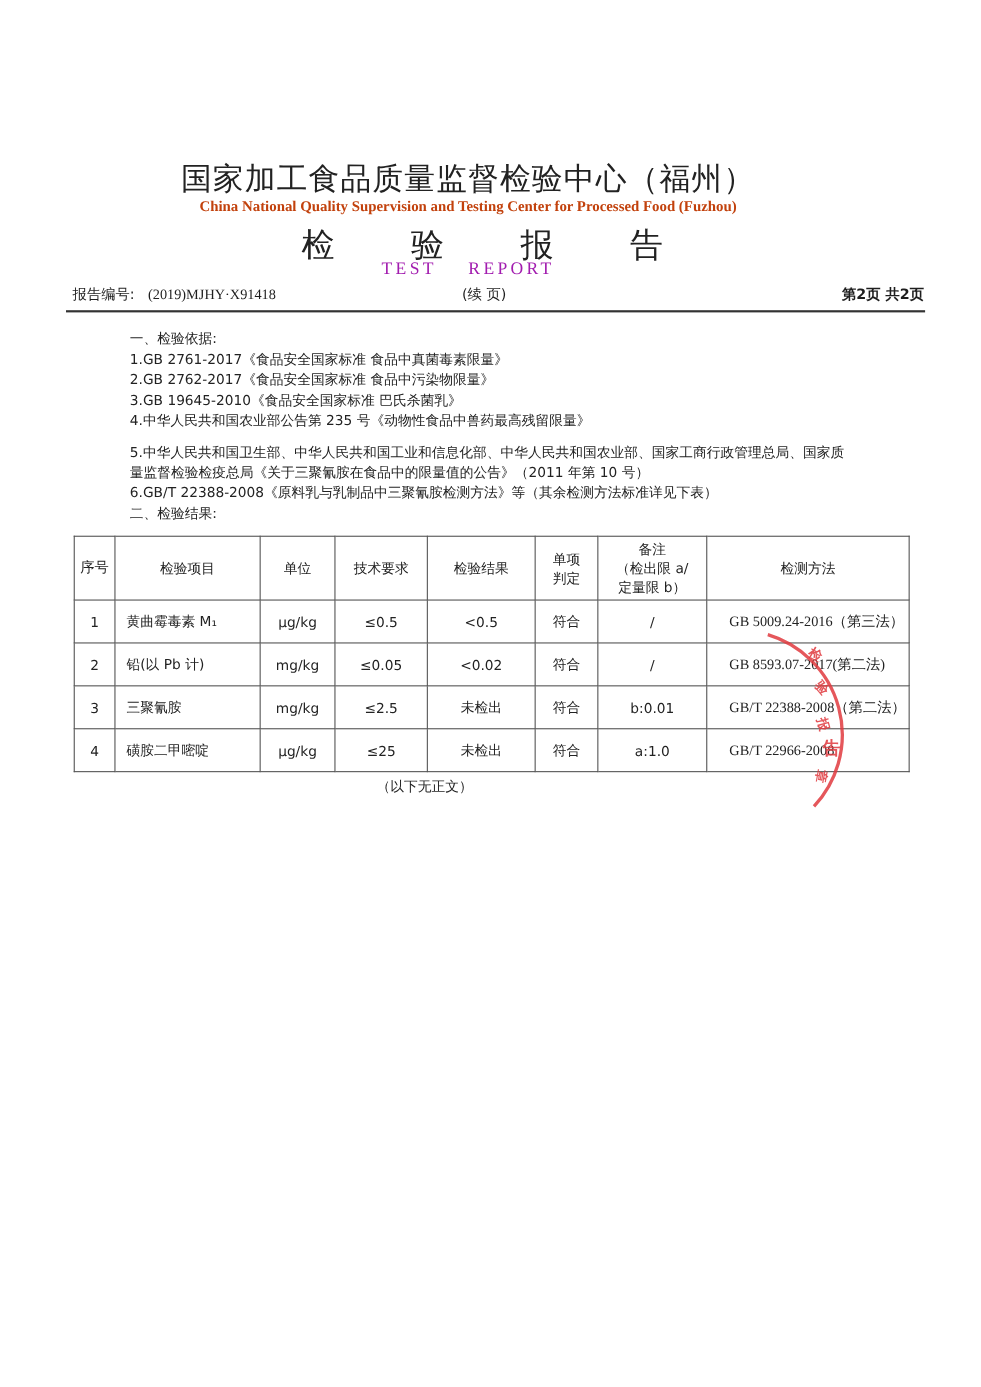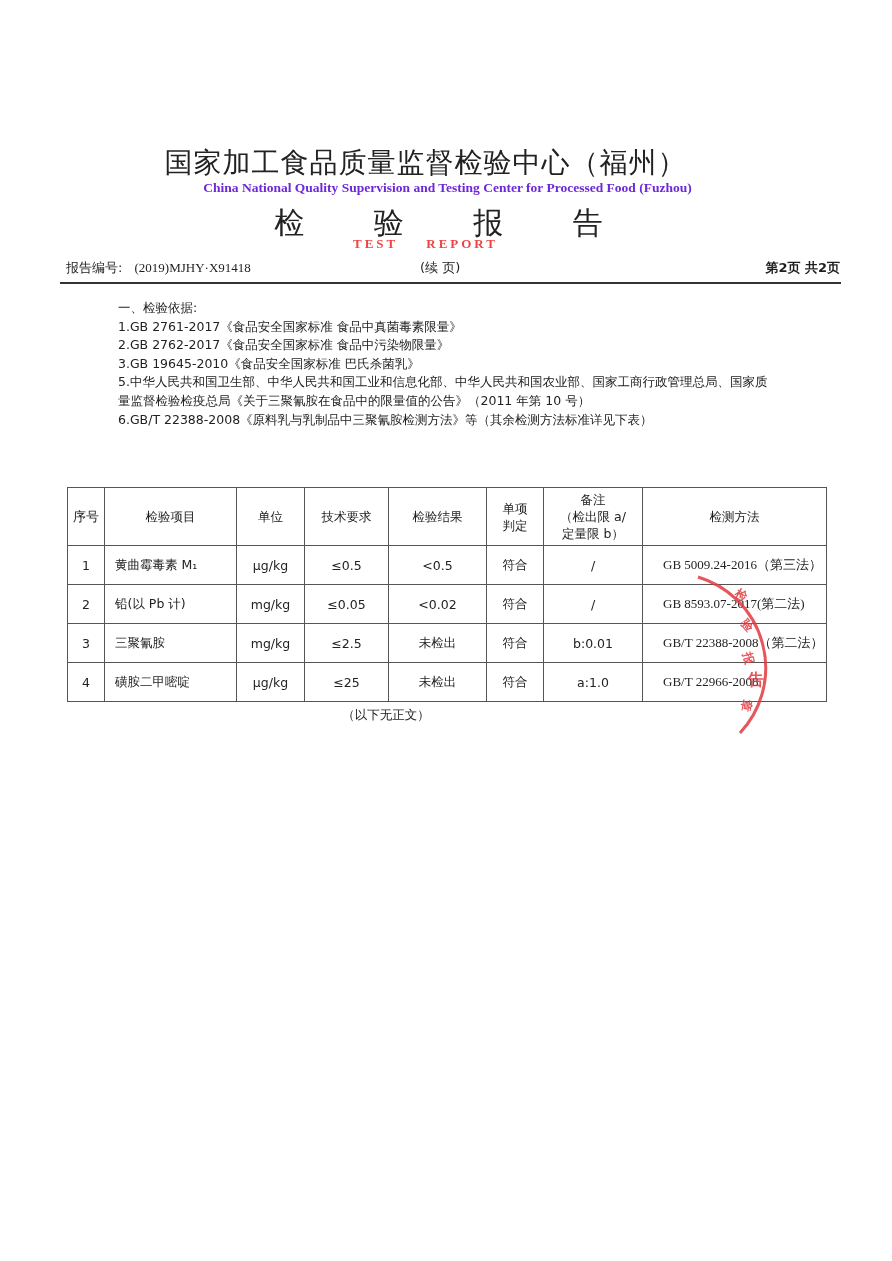--- a/index.html
+++ b/index.html
@@ -4,33 +4,33 @@
   <style>
     html, body { margin: 0; padding: 0; background: #ffffff; }
     body {
       width: 892px; height: 1261px; position: relative; overflow: hidden;
       font-family: "DejaVu Serif", "Liberation Serif", serif;
       color: #1e1e1e;
     }
     .abs { position: absolute; }
     .center { text-align: center; left: 0; width: 851px; }
     .title-cn { top: 144px; font-size: 28px; letter-spacing: 1px; font-family: "DejaVu Sans", sans-serif; color: #222; }
-    .title-en { top: 180px; font-size: 13.5px; font-weight: bold; font-family: "Liberation Serif", serif; color: #6d28d9; margin-left: 22px; }
+    .title-en { top: 180px; font-size: 13.5px; font-weight: bold; font-family: "Liberation Serif", serif; color: #c2410c; }
     .report-cn { top: 203px; font-size: 30px; letter-spacing: 30px; padding-left: 28px; font-family: "DejaVu Sans", sans-serif; color: #222; }
-    .report-en { top: 236px; font-size: 13px; font-weight: bold; letter-spacing: 3px; font-family: "Liberation Serif", serif; color: #ef4444; word-spacing: 22px; }
+    .report-en { top: 236px; font-size: 16px; font-weight: normal; letter-spacing: 3px; font-family: "Liberation Serif", serif; color: #a21caf; word-spacing: 22px; }
 
     .meta-row { top: 259px; left: 66px; width: 774px; height: 20px; font-size: 13px; font-family: "DejaVu Sans", sans-serif; }
     .meta-left { position: absolute; left: 0; top: 0; }
     .meta-mid { position: absolute; left: 354px; top: 0; }
     .meta-right { position: absolute; right: 0; top: 0; font-weight: bold; }
     .meta-rule { top: 282px; left: 60px; width: 781px; height: 2px; background: #333; }
 
     .basis { left: 118px; top: 299px; width: 660px; font-size: 12.5px; line-height: 18.6px; font-family: "DejaVu Sans", sans-serif; color: #222; }
     .basis div { white-space: nowrap; }
-    .basis .wrap { white-space: normal; }
+    .basis .wrap { white-space: normal; margin-top: 10px; }
 
     table.results {
       position: absolute; left: 67px; top: 487px; border-collapse: collapse;
       font-family: "DejaVu Sans", sans-serif; font-size: 12.5px; color: #222;
     }
     table.results td, table.results th {
       border: 1px solid #555; text-align: center; vertical-align: middle; font-weight: normal; padding: 0 2px;
     }
     table.results th { height: 57px; line-height: 17px; }
     table.results td { height: 38px; }
@@ -61,22 +61,24 @@
   <span class="meta-mid">(续 页)</span>
   <span class="meta-right">第2页  共2页</span>
 </div>
 <div class="abs meta-rule"></div>
 
 <div class="abs basis">
   <div>一、检验依据:</div>
   <div>1.GB 2761-2017《食品安全国家标准 食品中真菌毒素限量》</div>
   <div>2.GB 2762-2017《食品安全国家标准 食品中污染物限量》</div>
   <div>3.GB 19645-2010《食品安全国家标准 巴氏杀菌乳》</div>
+  <div>4.中华人民共和国农业部公告第 235 号《动物性食品中兽药最高残留限量》</div>
   <div class="wrap">5.中华人民共和国卫生部、中华人民共和国工业和信息化部、中华人民共和国农业部、国家工商行政管理总局、国家质量监督检验检疫总局《关于三聚氰胺在食品中的限量值的公告》（2011 年第 10 号）</div>
   <div>6.GB/T 22388-2008《原料乳与乳制品中三聚氰胺检测方法》等（其余检测方法标准详见下表）</div>
+  <div>二、检验结果:</div>
 </div>
 
 <table class="results">
   <colgroup>
     <col style="width:37px">
       <col style="width:132px">
       <col style="width:68px">
       <col style="width:84px">
     <col style="width:98px">
       <col style="width:57px">

